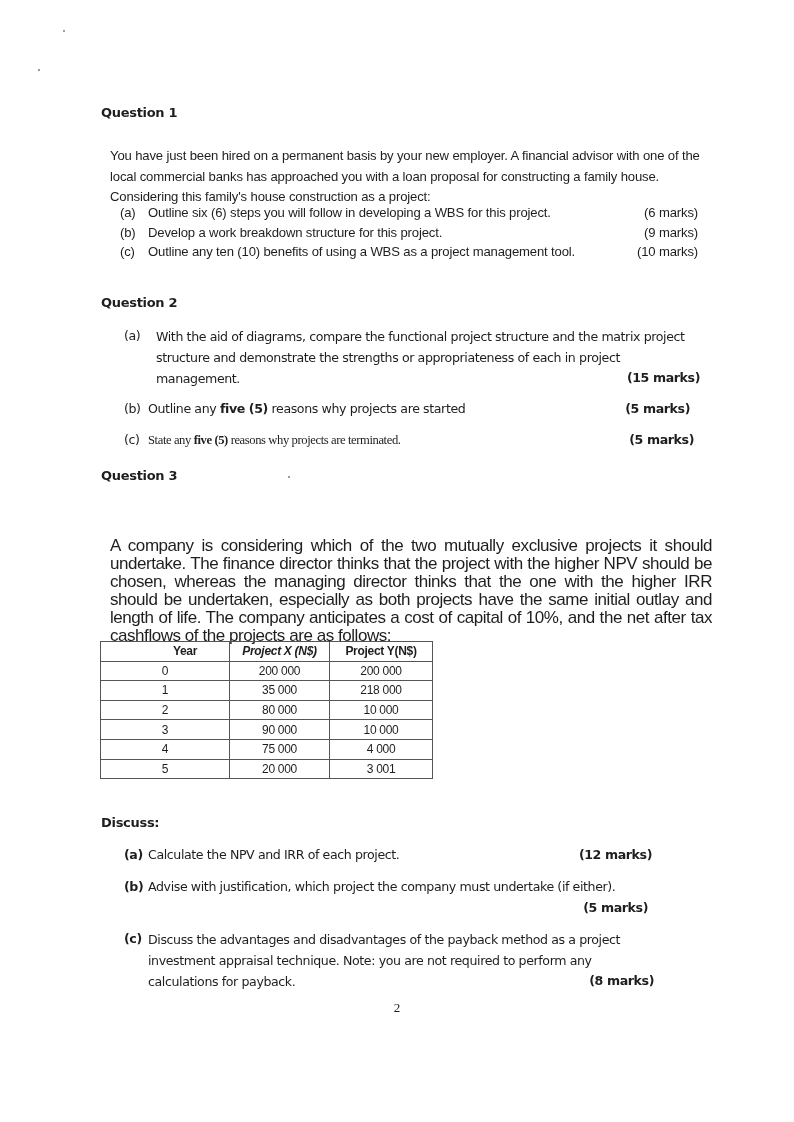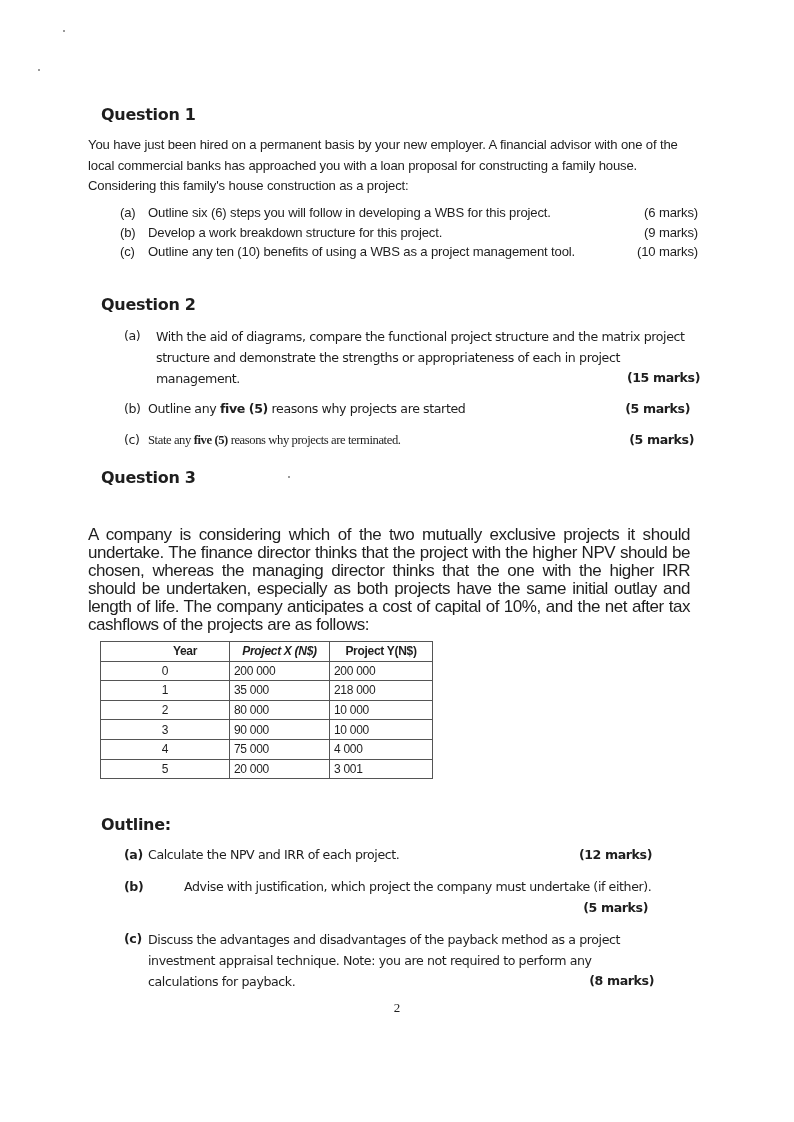--- a/index.html
+++ b/index.html
@@ -1,43 +1,43 @@
 <!DOCTYPE html>
 <html><head>
 <meta charset="utf-8">
 <style>
   html, body { margin: 0; padding: 0; background: #ffffff; }
   body { width: 794px; height: 1122px; position: relative; overflow: hidden; color: #1e1e1e; }
   .page { position: absolute; left: 0; top: 0; width: 794px; height: 1122px; }
   .speck { position: absolute; width: 2px; height: 2px; background: #9a9a9a; }
   .cal  { font-family: "DejaVu Sans", sans-serif; }
 
-  .qtitle { position: absolute; left: 101px; font-family: "DejaVu Sans", sans-serif; font-weight: bold; font-size: 16px; letter-spacing: -0.3px; }
+  .qtitle { position: absolute; left: 101px; font-family: "DejaVu Sans", sans-serif; font-weight: bold; font-size: 13px; letter-spacing: -0.3px; }
 
-  .para { position: absolute; left: 88px; width: 600px; font-family: "Liberation Sans", sans-serif; font-size: 13.1px; line-height: 20.5px; letter-spacing: -0.15px; }
+  .para { position: absolute; left: 110px; width: 600px; font-family: "Liberation Sans", sans-serif; font-size: 13.1px; line-height: 20.5px; letter-spacing: -0.15px; margin-top: 11px; }
   .para.cal { font-family: Liberation Sans, sans-serif; font-size: 17px; line-height: 18px; letter-spacing: -0.45px; text-align: justify; text-align-last: left; }
 
   .item { position: absolute; font-size: 13.1px; line-height: 20.5px; }
   .item .lbl { position: absolute; left: 0; top: 0; }
   .item .txt { position: absolute; top: 0; }
   .item .mk  { position: absolute; top: 0; white-space: nowrap; }
 
   .q1 .item { left: 120px; font-family: "Liberation Sans", sans-serif; letter-spacing: -0.15px; }
   .q1 .item .txt { left: 28px; white-space: nowrap; }
   .q1 .item .mk { right: 0; }
 
   .q2 .item, .q3 .item { left: 124px; font-family: "DejaVu Sans", sans-serif; font-size: 12.6px; letter-spacing: -0.4px; }
   .q2 .item .txt, .q3 .item .txt { left: 24px; }
   .b { font-weight: bold; }
 
   table.cf { position: absolute; left: 100px; top: 641px; border-collapse: collapse; font-family: "Liberation Sans", sans-serif; font-size: 12px; letter-spacing: -0.3px; }
   table.cf th, table.cf td { border: 1px solid #555; height: 18.6px; padding: 0 4px; }
   table.cf th { font-weight: bold; text-align: center; }
   table.cf td.yr { text-align: center; width: 80px; }
-  table.cf td.num { text-align: left; }
+  table.cf td.num { text-align: center; }
   table.cf .c1 { width: 80px; padding-left: 44px; }
   table.cf .c2 { width: 91px; font-style: italic; }
   table.cf .c3 { width: 94px; }
 
   .pagenum { position: absolute; left: 0; width: 794px; top: 1000px; text-align: center; font-family: "Liberation Serif", serif; font-size: 13px; }
 </style>
 </head>
 <body>
 
 <div class="page">
@@ -128,31 +128,31 @@
           <td class="num">4 000</td>
         </tr>
         <tr>
           <td class="yr">5</td>
           <td class="num">20 000</td>
           <td class="num">3 001</td>
         </tr>
       </tbody>
     </table>
 
-    <div class="qtitle" style="top:815px;">Outline:</div>
+    <div class="qtitle" style="top:815px;">Discuss:</div>
 
     <div class="item" style="top:845px; width:528px;">
       <span class="lbl b">(a)</span>
       <span class="txt" style="white-space:nowrap;">Calculate the NPV and IRR of each project.</span>
       <span class="mk b" style="right:0;">(12 marks)</span>
     </div>
 
     <div class="item" style="top:877px; width:524px;">
       <span class="lbl b">(b)</span>
-      <span class="txt" style="white-space:nowrap;margin-left:36px;">Advise with justification, which project the company must undertake (if either).</span>
+      <span class="txt" style="white-space:nowrap;">Advise with justification, which project the company must undertake (if either).</span>
       <span class="mk b" style="right:0; top:21px;">(5 marks)</span>
     </div>
 
     <div class="item" style="top:929px; width:530px;">
       <span class="lbl b">(c)</span>
       <span class="txt" style="width:512px; line-height:21px;">Discuss the advantages and disadvantages of the payback method as a project investment appraisal technique. Note: you are not required to perform any calculations for payback.</span>
       <span class="mk b" style="right:0; top:42px;">(8 marks)</span>
     </div>
   </section>
 

